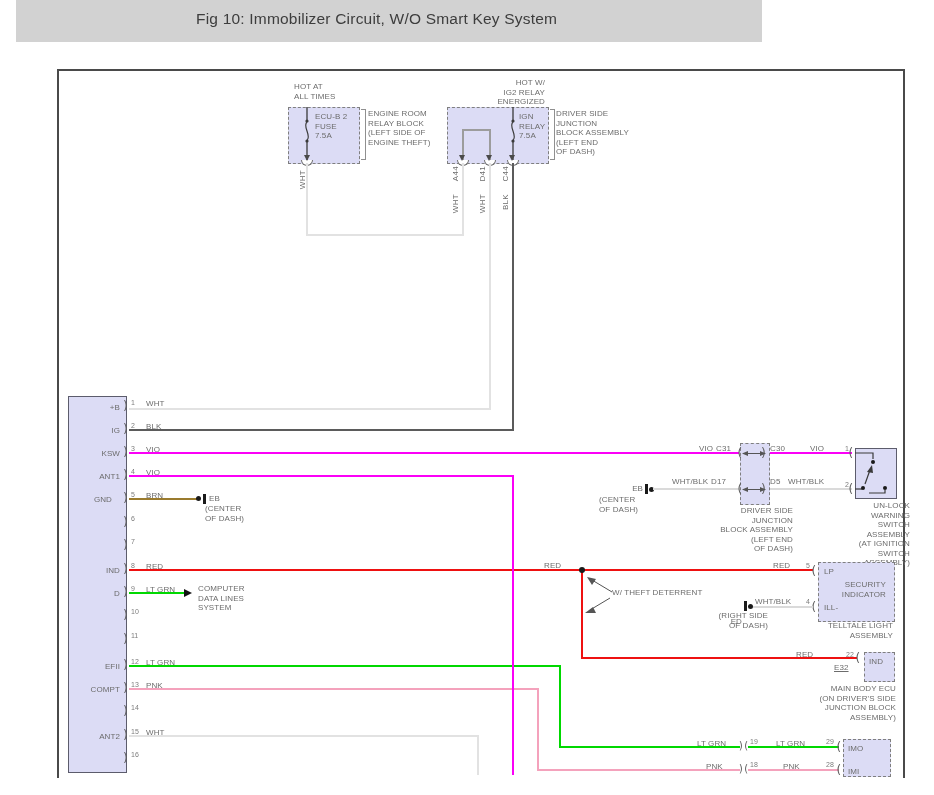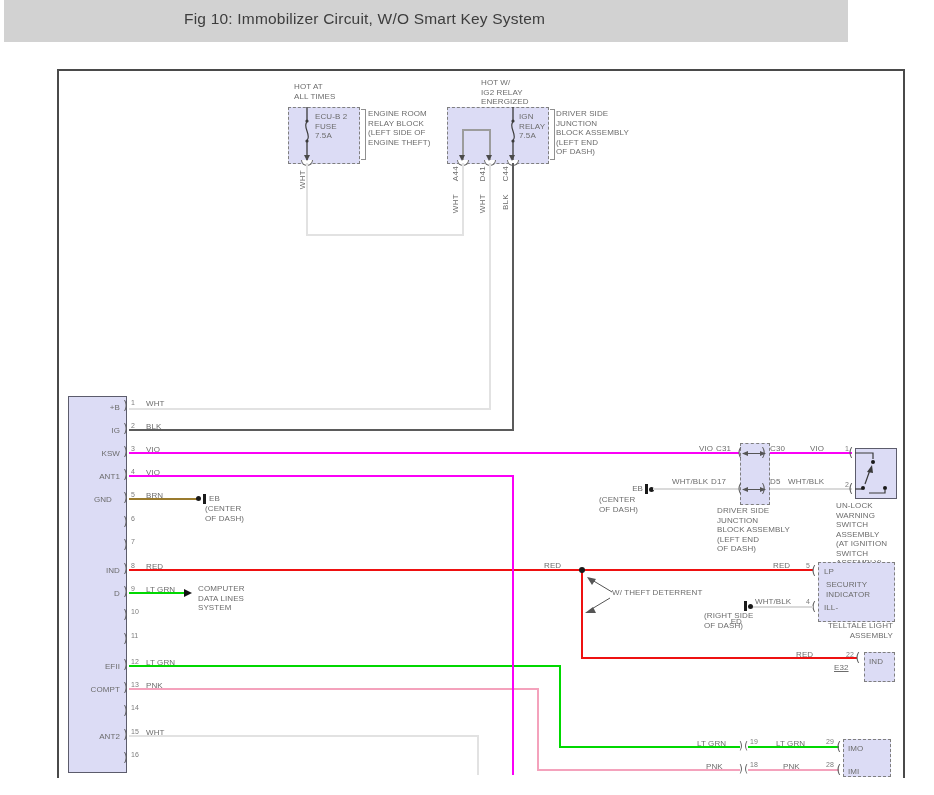--- a/index.html
+++ b/index.html
@@ -1,22 +1,22 @@
 <!DOCTYPE html>
 <html style="--title_bg: #d2d2d2; --box_fill: #dcdcf5; --wht: #e2e2e2; --blk: #5b5b5b; --vio: #fb00f7; --brn: #9a7b2e; --red: #ee1111; --grn: #00d800; --pnk: #f4a2bc; --whtblk: #dadada;"><head>
 <meta charset="utf-8">
 <style>
   html,body{margin:0;padding:0;background:#fff;}
   .scene{position:relative;width:934px;height:795px;background:#fff;overflow:hidden;
          font-family:"Liberation Sans",sans-serif;}
-  .titlebar{position:absolute;left:4px;top:0;width:844px;height:42px;background:var(--title_bg);}
+  .titlebar{position:absolute;left:16px;top:0;width:746px;height:42px;background:var(--title_bg);}
   .title{position:absolute;left:180px;top:10px;font-size:15.5px;color:#3d3d3d;letter-spacing:0.2px;}
   .frame{position:absolute;left:57px;top:69px;width:844px;height:707px;border:2px solid #4a4a4a;border-bottom:none;background:#fff;}
   .lbl{position:absolute;font-size:8px;line-height:9.5px;color:#6c6c6c;white-space:pre-line;letter-spacing:0.1px;}
-  .c{text-align:left}.r{text-align:right}
+  .c{text-align:right}.r{text-align:right}
   .num{position:absolute;font-size:7px;line-height:8px;color:#7c7c7c;}
   .parc{position:absolute;font-size:12px;line-height:12px;color:#5f5f5f;font-family:"DejaVu Sans Mono",monospace;}
   .inln{position:absolute;font-size:10px;line-height:10px;color:#5f5f5f;letter-spacing:-1px;font-family:"DejaVu Sans Mono",monospace;}
   .hw{position:absolute;height:2px;}
   .vw{position:absolute;width:2px;}
   .wht{background:var(--wht);} .blk{background:var(--blk);} .vio{background:var(--vio);}
   .brn{background:var(--brn);} .red{background:var(--red);} .grn{background:var(--grn);}
   .pnk{background:var(--pnk);} .wbk{background:var(--whtblk);} .gry{background:#9c9c9c;}
   .box{position:absolute;background:var(--box_fill);border:1px dashed #7f7f7f;}
   .sbox{position:absolute;background:var(--box_fill);border:1px solid #5c5c6c;}
@@ -302,20 +302,23 @@
   <div class="hw wbk" style="left:753px;top:606px;width:60px"></div>
   <span class="lbl" style="left:755px;top:597px">WHT/BLK</span>
   <span class="num" style="left:806px;top:598px">4</span>
 
   <span class="lbl" style="left:796px;top:650px">RED</span>
   <span class="num" style="left:846px;top:651px">22</span>
   <span class="lbl und" style="left:834px;top:663px">E32</span>
   <span class="parc" style="left:854px;top:652px">(</span>
   <div class="box" style="left:864px;top:652px;width:29px;height:28px"></div>
   <span class="lbl" style="left:869px;top:657px">IND</span>
+  <div class="lbl r" style="left:788px;top:684px;width:108px">MAIN BODY ECU
+(ON DRIVER'S SIDE
+JUNCTION BLOCK ASSEMBLY)</div>
 
   <span class="lbl" style="left:697px;top:739px">LT GRN</span>
   <span class="inln" style="left:738px;top:741px">)(</span>
   <span class="num" style="left:750px;top:738px">19</span>
   <span class="lbl" style="left:776px;top:739px">LT GRN</span>
   <span class="num" style="left:826px;top:738px">29</span>
   <span class="lbl" style="left:706px;top:762px">PNK</span>
   <span class="inln" style="left:738px;top:764px">)(</span>
   <span class="num" style="left:750px;top:761px">18</span>
   <span class="lbl" style="left:783px;top:762px">PNK</span>

